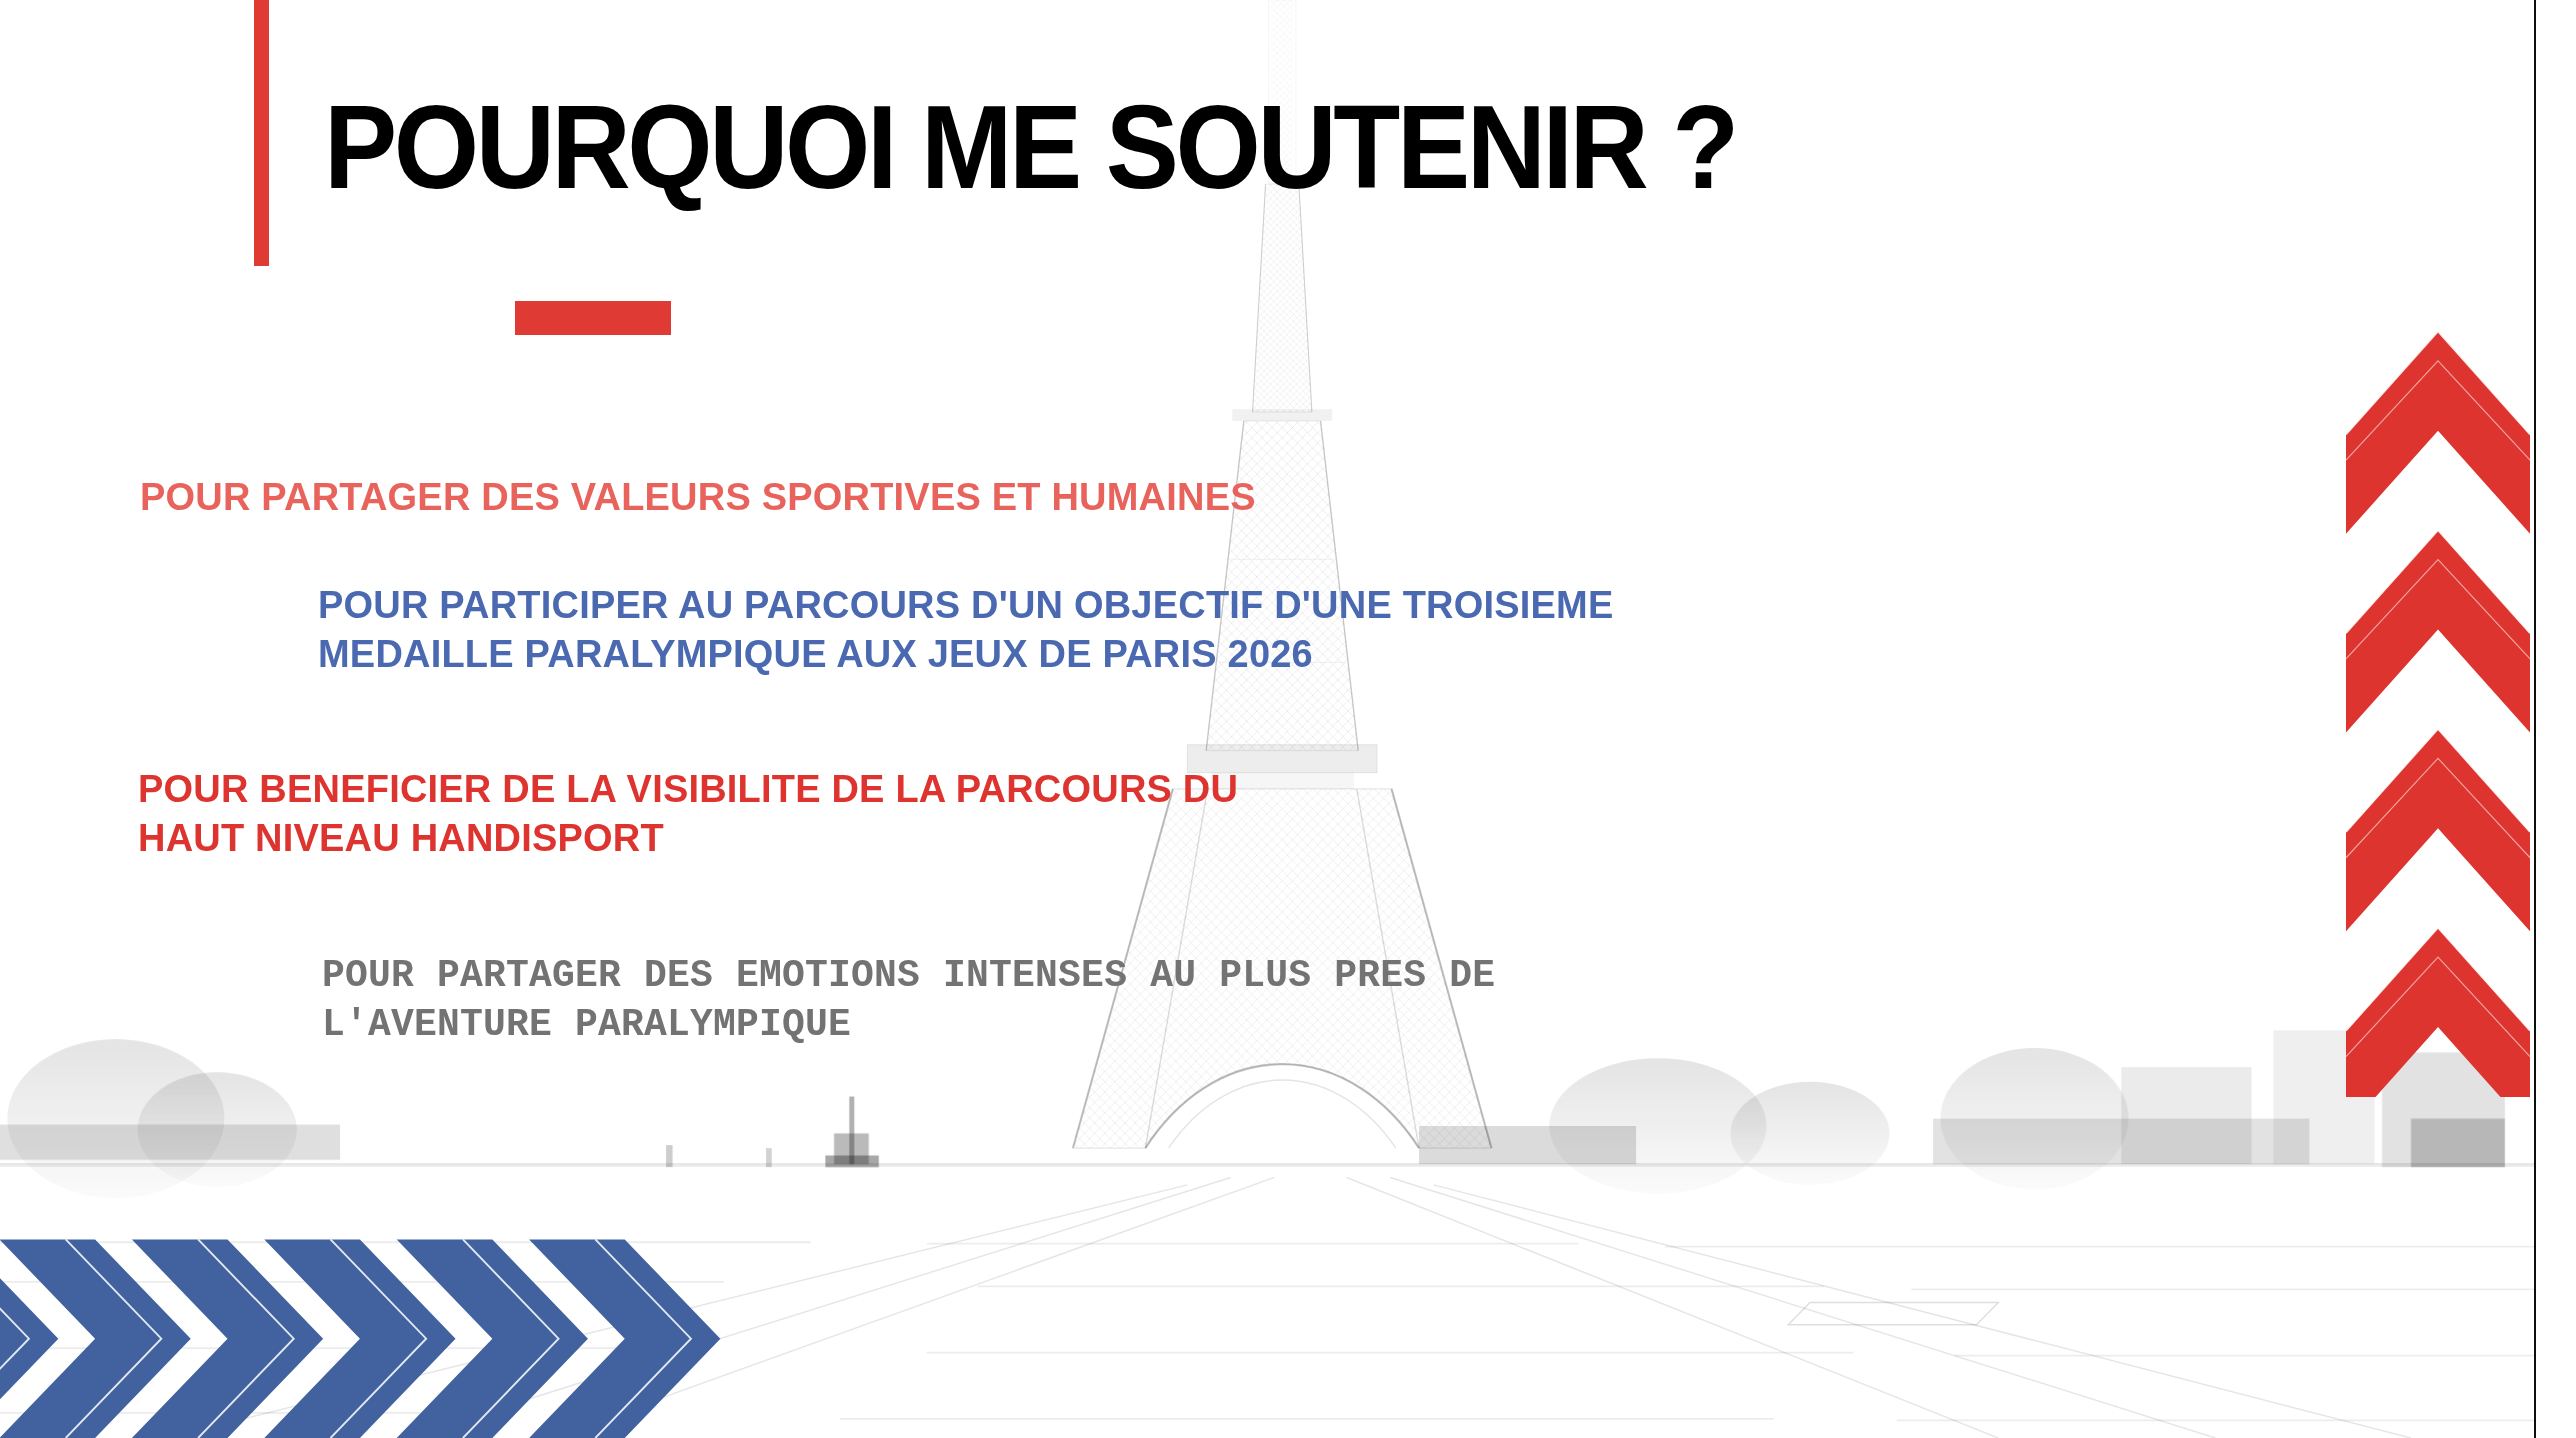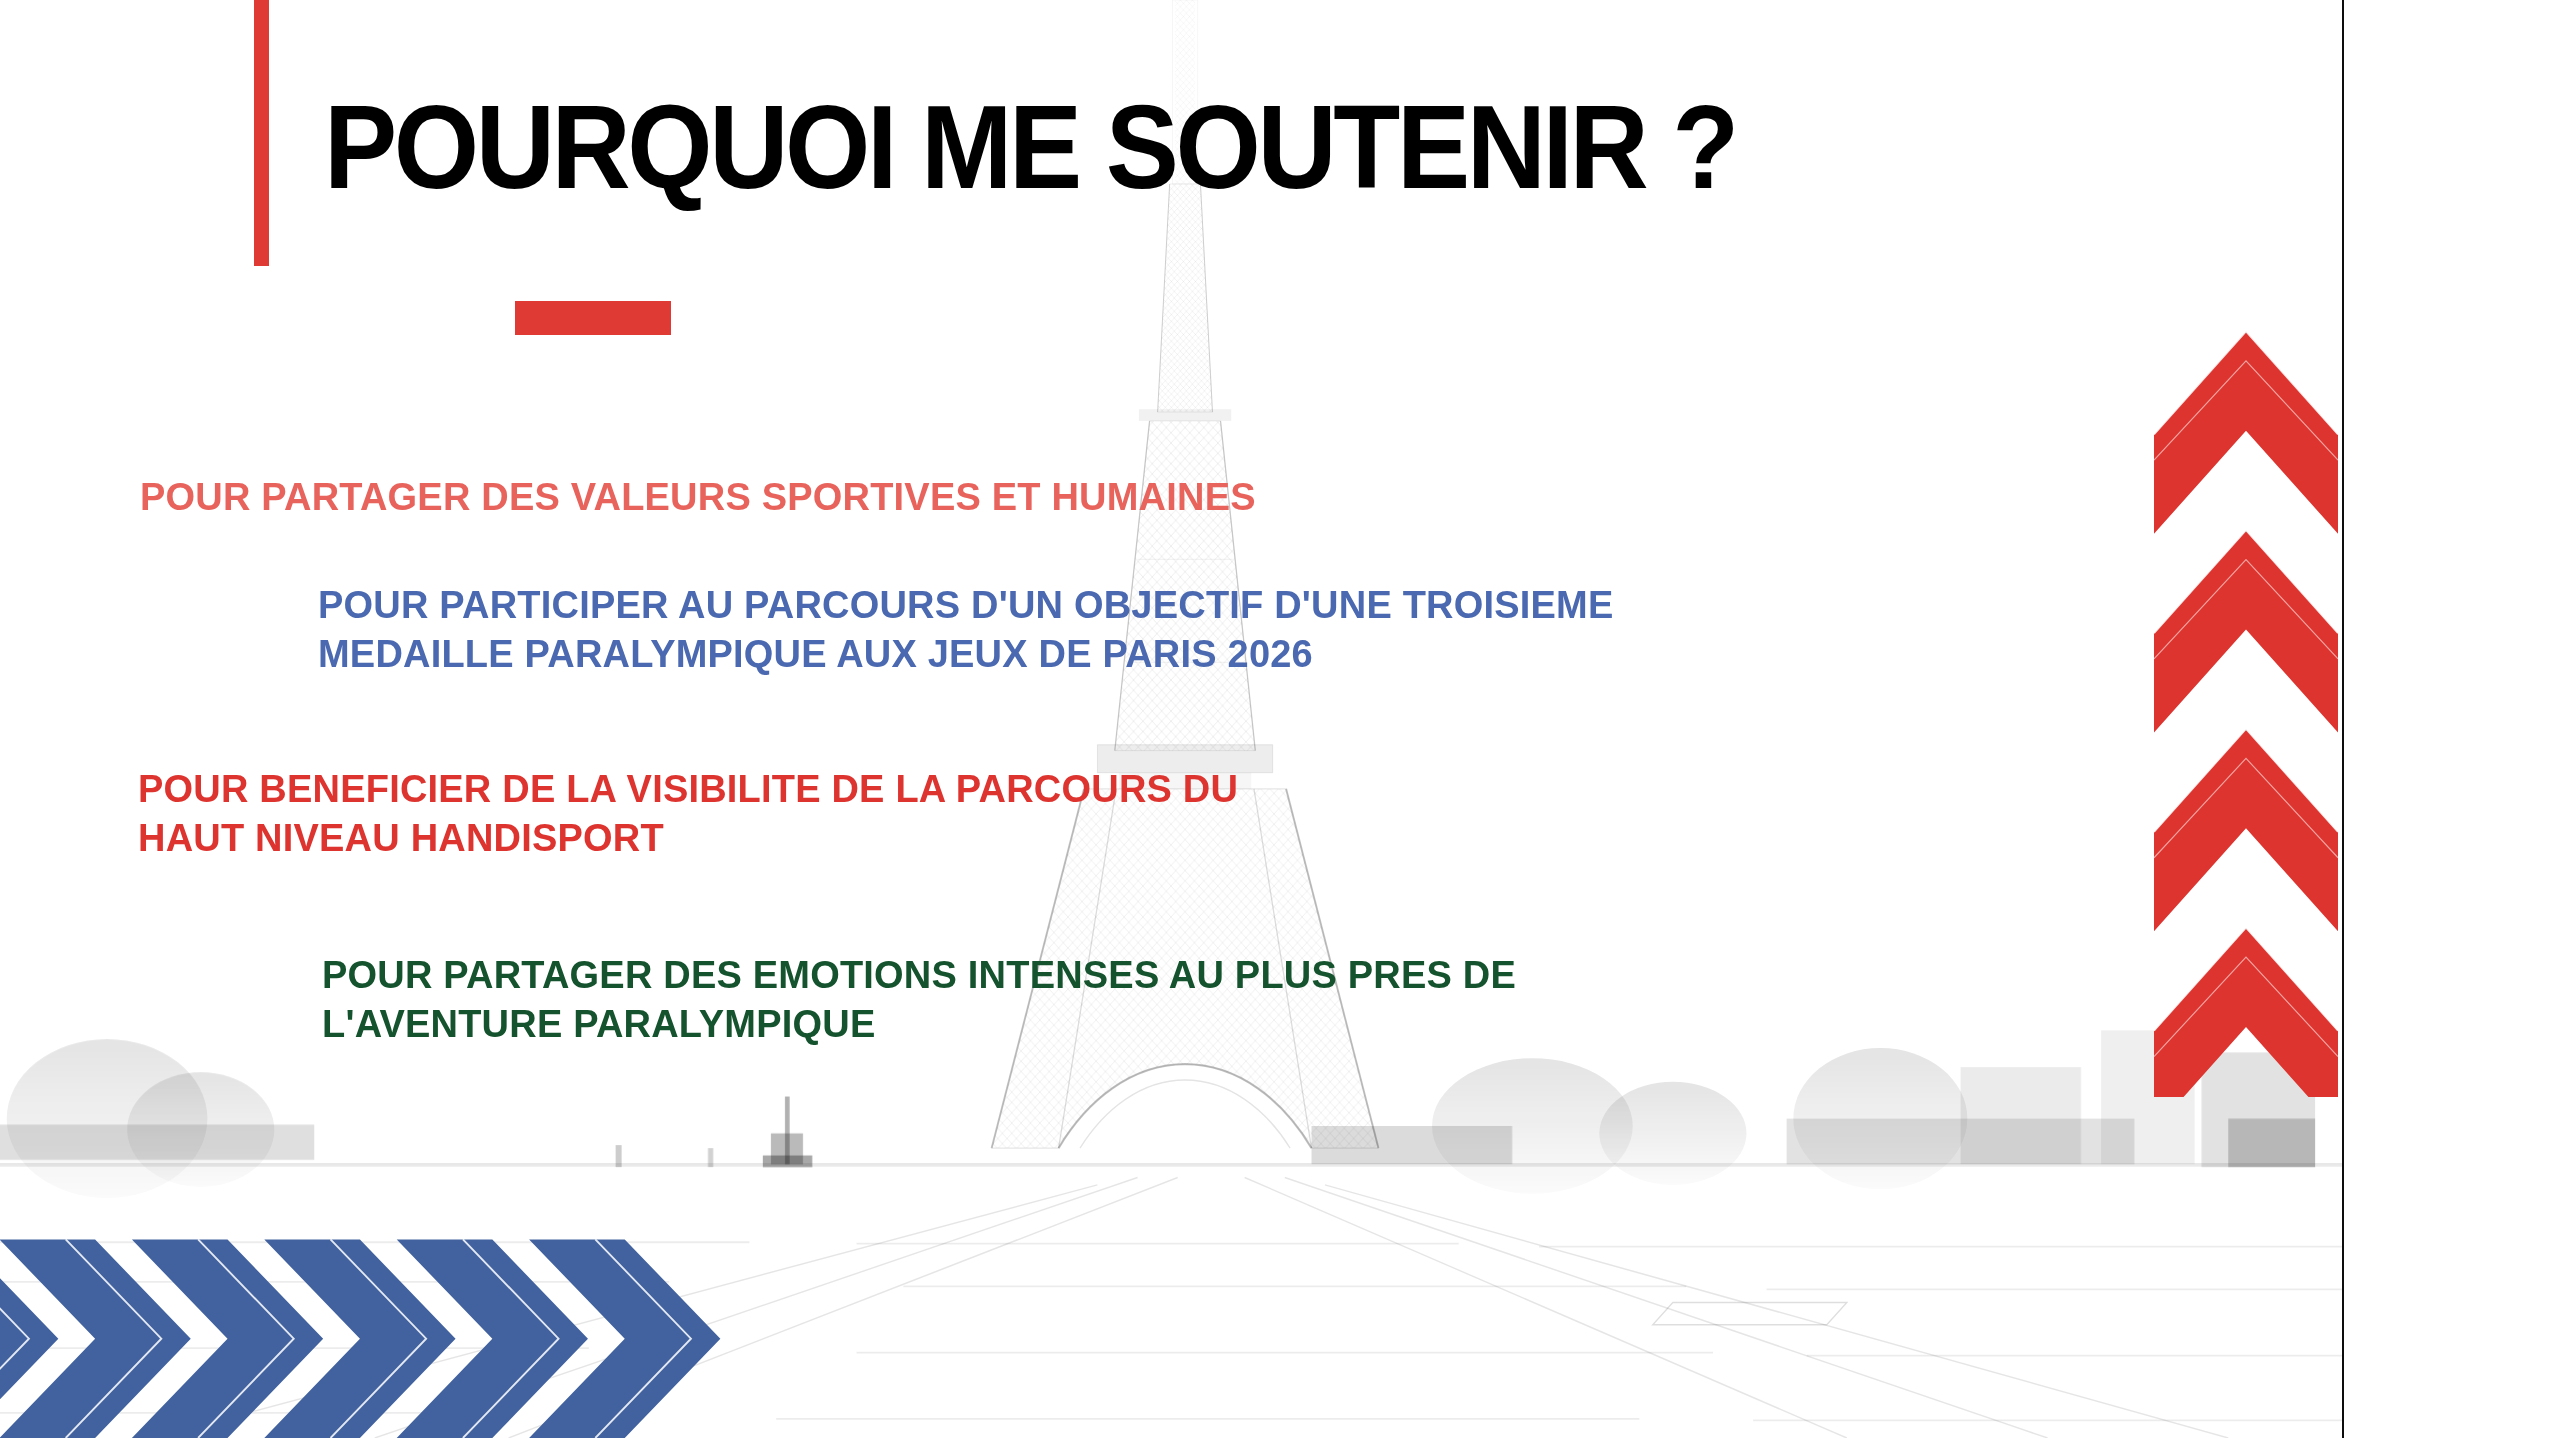--- a/index.html
+++ b/index.html
@@ -5,21 +5,21 @@
 <style>
   * { margin:0; padding:0; box-sizing:border-box; }
   html, body {
     width:2576px; height:1438px;
     background:#ffffff;
     font-family:"Liberation Sans", sans-serif;
     overflow:hidden;
   }
   #slide {
     position:relative;
-    width:2344px; height:1438px;
+    width:2536px; height:1438px;
     background:#ffffff;
     overflow:hidden;
     border-right:2.9px solid #0d0d0d;
   }
 
   
   #bg {
     position:absolute; inset:0;
     z-index:0;
     pointer-events:none;
@@ -245,21 +245,21 @@
   <div id="red-rect" style="background: rgb(224, 58, 52);"></div>
 
   <div class="bullet" id="bullet-1" style="color: rgb(232, 99, 92); margin-top: 28px;">POUR PARTAGER DES VALEURS SPORTIVES ET HUMAINES</div>
 
   <div class="bullet" id="bullet-2" style="color: rgb(74, 105, 176);">POUR PARTICIPER AU PARCOURS D'UN OBJECTIF D'UNE TROISIEME
 MEDAILLE PARALYMPIQUE AUX JEUX DE PARIS 2026</div>
 
   <div class="bullet" id="bullet-3" style="color: rgb(222, 52, 47);">POUR BENEFICIER DE LA VISIBILITE DE LA PARCOURS DU
 HAUT NIVEAU HANDISPORT</div>
 
-  <div class="bullet" id="bullet-4" style="color: #14532d;">POUR PARTAGER DES EMOTIONS INTENSES AU PLUS PRES DE
+  <div class="bullet" id="bullet-4" style="color: #737373; font-family: Liberation Mono, monospace;">POUR PARTAGER DES EMOTIONS INTENSES AU PLUS PRES DE
 L'AVENTURE PARALYMPIQUE</div>
 
   <div id="chev-right">
     <svg viewBox="0 0 250 1050" preserveAspectRatio="none" xmlns="http://www.w3.org/2000/svg">
       <g fill="#DE342F">
         <path d="M0 150 L125 10 L250 150 L250 285 L125 145 L0 285 Z"></path>
         <path d="M0 420 L125 280 L250 420 L250 555 L125 415 L0 555 Z"></path>
         <path d="M0 690 L125 550 L250 690 L250 825 L125 685 L0 825 Z"></path>
         <path d="M0 960 L125 820 L250 960 L250 1095 L125 955 L0 1095 Z"></path>
       </g>

